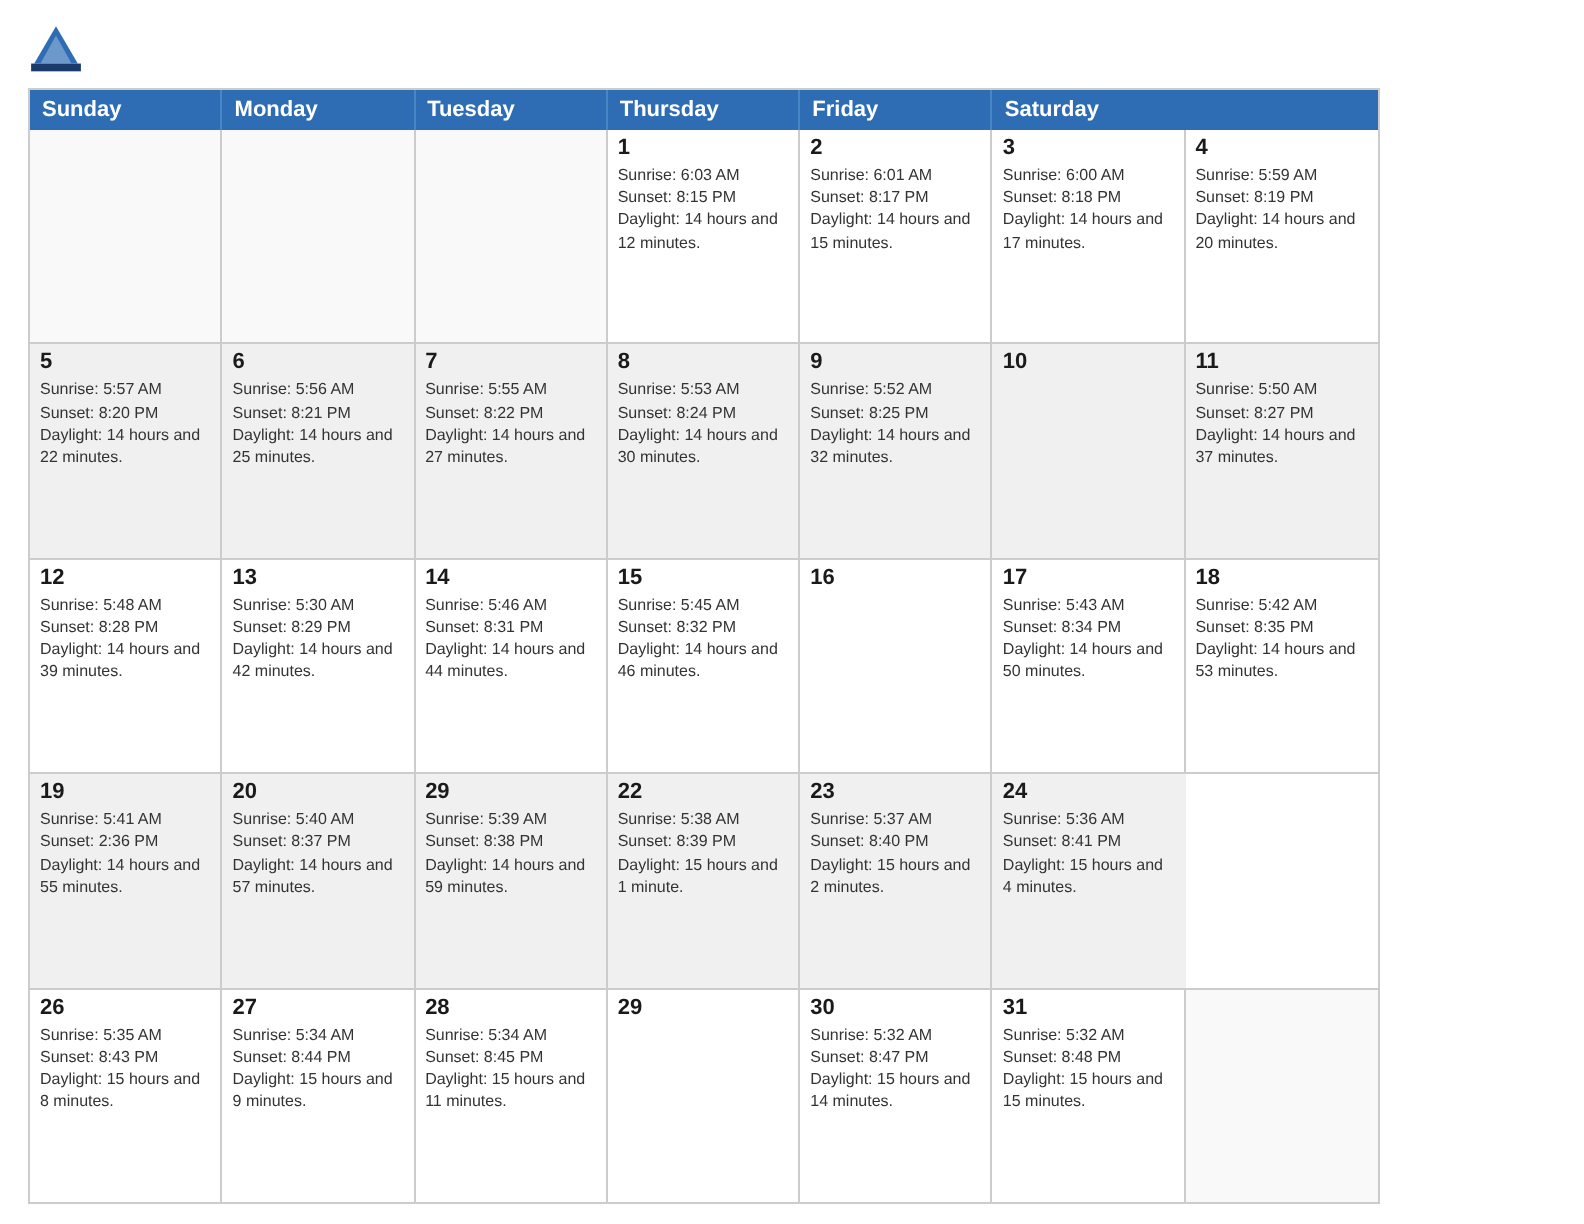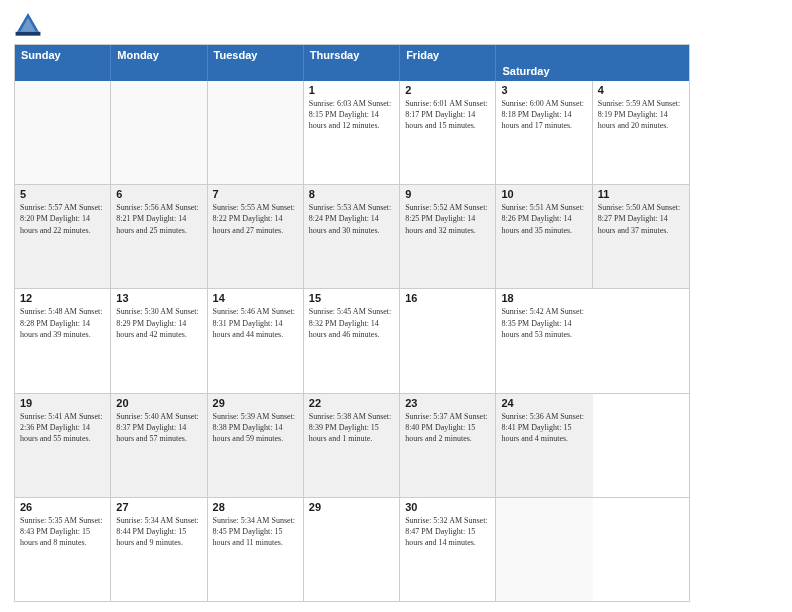--- a/index.html
+++ b/index.html
@@ -64,21 +64,20 @@
     .cal-header-cell {
       color: #fff;
       font-size: 11px;
       font-weight: bold;
       padding: 4px 6px;
       text-align: left;
       border-right: 1px solid #4a85c8;
     }
     .cal-header-cell:last-child {
       border-right: none;
-      margin-top: 16px;
     }
     .cal-body {
       flex: 1;
       display: flex;
       flex-direction: column;
     }
     .cal-row {
       display: grid;
       grid-template-columns: repeat(7, 1fr);
       flex: 1;
@@ -107,21 +106,20 @@
     .day-number {
       font-size: 11px;
       font-weight: bold;
       color: #1a1a1a;
       margin-bottom: 2px;
     }
     .day-info {
       font-size: 8px;
       color: #333;
       line-height: 1.4;
-      font-family: Liberation Serif, serif;
     }
   </style>
 </head>
 <body>
 
 <div class="page">
   <div class="header">
     <div class="logo">
       <svg class="logo-icon" viewBox="0 0 36 36">
         <polygon points="18,4 32,28 4,28" fill="#2e6db4"></polygon>
@@ -213,24 +211,20 @@
           </div>
           <div class="cal-cell shaded">
             <div class="day-number">9</div>
             <div class="day-info">Sunrise: 5:52 AM
 Sunset: 8:25 PM
 Daylight: 14 hours
 and 32 minutes.</div>
           </div>
           <div class="cal-cell shaded">
             <div class="day-number">10</div>
-            <div class="day-info">Sunrise: 5:51 AM
-Sunset: 8:26 PM
-Daylight: 14 hours
-and 35 minutes.</div>
           </div>
           <div class="cal-cell shaded">
             <div class="day-number">11</div>
             <div class="day-info">Sunrise: 5:50 AM
 Sunset: 8:27 PM
 Daylight: 14 hours
 and 37 minutes.</div>
           </div>
         </div>
         <div class="cal-row">
@@ -259,20 +253,27 @@
             <div class="day-number">15</div>
             <div class="day-info">Sunrise: 5:45 AM
 Sunset: 8:32 PM
 Daylight: 14 hours
 and 46 minutes.</div>
           </div>
           <div class="cal-cell">
             <div class="day-number">16</div>
           </div>
           <div class="cal-cell">
+            <div class="day-number">17</div>
+            <div class="day-info">Sunrise: 5:43 AM
+Sunset: 8:34 PM
+Daylight: 14 hours
+and 50 minutes.</div>
+          </div>
+          <div class="cal-cell">
             <div class="day-number">18</div>
             <div class="day-info">Sunrise: 5:42 AM
 Sunset: 8:35 PM
 Daylight: 14 hours
 and 53 minutes.</div>
           </div>
         </div>
         <div class="cal-row">
           <div class="cal-cell shaded">
             <div class="day-number">19</div>
@@ -341,18 +342,25 @@
           </div>
           <div class="cal-cell">
             <div class="day-number">29</div>
           </div>
           <div class="cal-cell">
             <div class="day-number">30</div>
             <div class="day-info">Sunrise: 5:32 AM
 Sunset: 8:47 PM
 Daylight: 15 hours
 and 14 minutes.</div>
+          </div>
+          <div class="cal-cell">
+            <div class="day-number">31</div>
+            <div class="day-info">Sunrise: 5:32 AM
+Sunset: 8:48 PM
+Daylight: 15 hours
+and 15 minutes.</div>
           </div>
           <div class="cal-cell empty"></div>
         </div>
       </div>
   </div>
 </div>
 
 </body></html>

